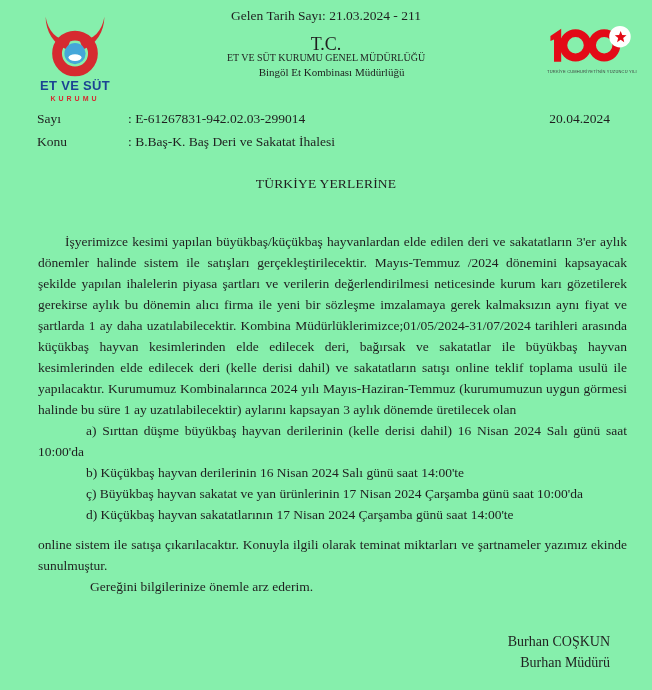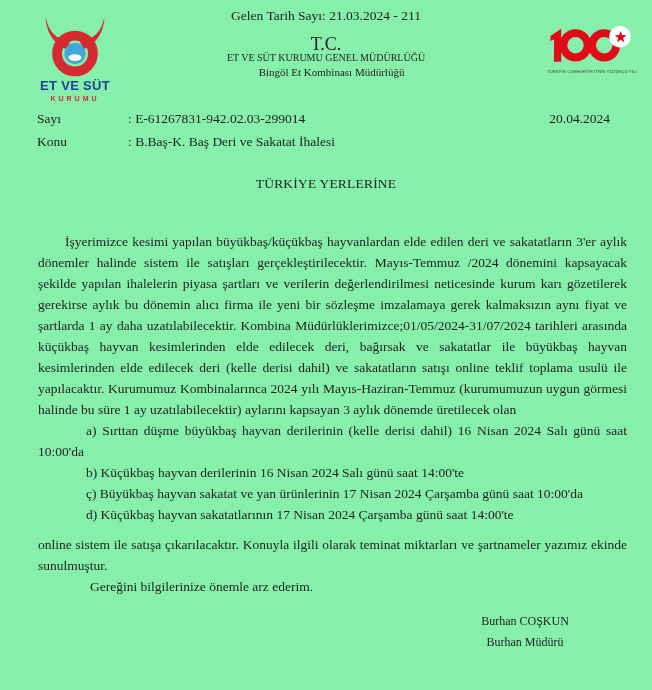--- a/index.html
+++ b/index.html
@@ -66,24 +66,24 @@
   }
 
   .body { padding:0 25px 0 38px; font-size:13.5px; line-height:21px; text-align:justify; }
   .body p { margin:0; }
   .para-main    { margin-top:39px !important; text-indent:27px; }
   .list-item    { text-indent:48px; }
   .closing-para { margin-top:9px !important; }
   .closing-line { text-indent:52px; }
 
   .signature {
-    margin:14px 42px 0 auto;
+    margin:34px 42px 0 auto;
     width:170px;
-    text-align:center;
-    font-size:12px;
+    text-align:right;
+    font-size:14px;
     line-height:21px;
   }
 </style>
 </head>
 <body>
 
 <div class="page">
 
   <div class="top-line">Gelen Tarih Sayı: 21.03.2024 - 211</div>
 

